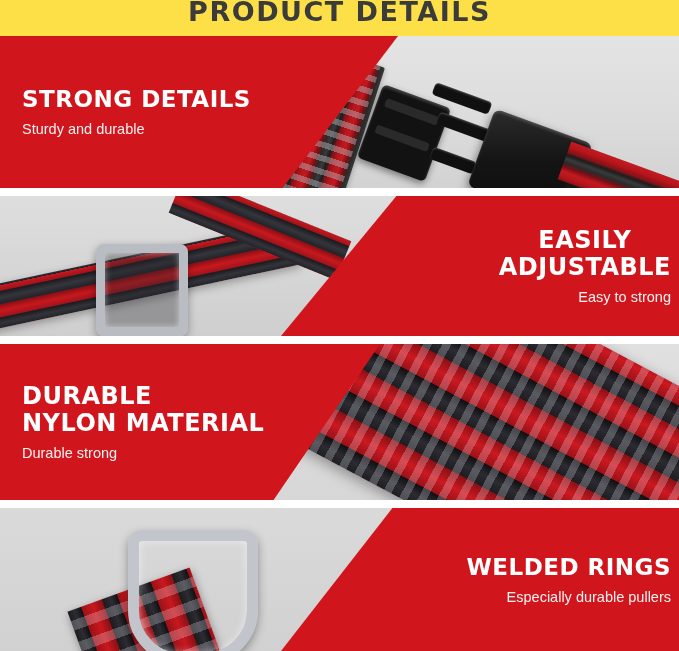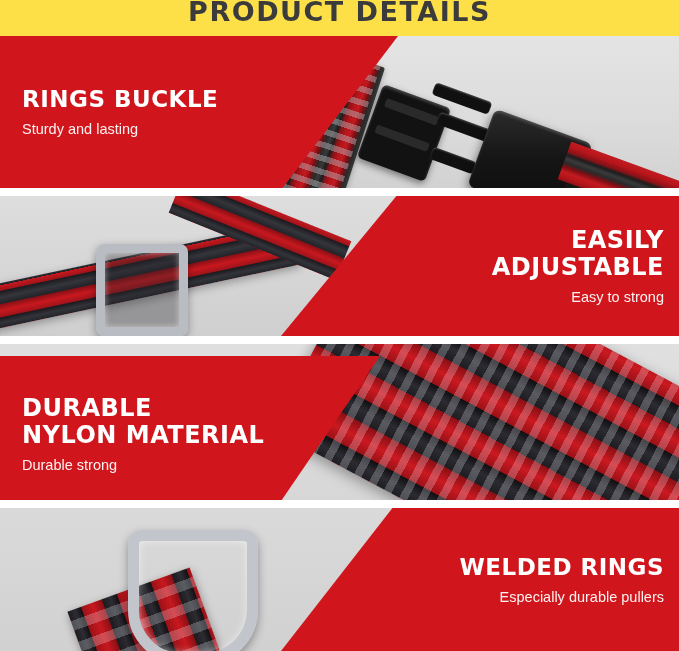--- a/index.html
+++ b/index.html
@@ -266,29 +266,29 @@
     box-sizing: border-box;
   }
   .banner-left {
     left: 0;
     padding-left: 22px;
     text-align: left;
     align-items: flex-start;
   }
   .banner-right {
     right: 0;
-    padding-right: 15px;
-    text-align: right;
+    padding-right: 8px;
+    text-align: center;
     align-items: flex-end;
   }
   .b1 { top: 0; width: 398px; height: 152px;
         clip-path: polygon(0 0, 100% 0, 71% 100%, 0 100%); }
   .b2 { top: 0; width: 398px; height: 140px;
         clip-path: polygon(29% 0, 100% 0, 100% 100%, 0 100%); }
-  .b3 { top: 12px; width: 380px; height: 156px;
+  .b3 { top: 0; width: 380px; height: 156px;
         clip-path: polygon(0 0, 100% 0, 72% 100%, 0 100%); }
   .b4 { top: 0; width: 398px; height: 143px;
         clip-path: polygon(28% 0, 100% 0, 100% 100%, 0 100%); }
 
   .banner-title {
     font-family: "DejaVu Sans", sans-serif;
     font-weight: bold;
     font-size: 24px;
     letter-spacing: .5px;
     line-height: 27px;
@@ -329,22 +329,22 @@
       <div class="strap1"></div>
       <div class="strap1-grey"></div>
       <div class="buckle-male"></div>
       <div class="prong prong-a"></div>
       <div class="prong prong-b"></div>
       <div class="prong prong-c"></div>
       <div class="buckle-female"></div>
       <div class="strap1-right"></div>
     </div>
     <div class="banner banner-left b1">
-      <div class="banner-title">RINGS BUCKLE</div>
-      <div class="banner-sub">Sturdy and lasting</div>
+      <div class="banner-title">STRONG DETAILS</div>
+      <div class="banner-sub">Sturdy and durable</div>
     </div>
   </div>
 
   <div class="gap gap-1"></div>
 
   <div class="panel panel-2">
     <div class="photo photo2">
       <div class="webbing2"></div>
       <div class="webbing2b"></div>
       <div class="slider-ring"></div>

